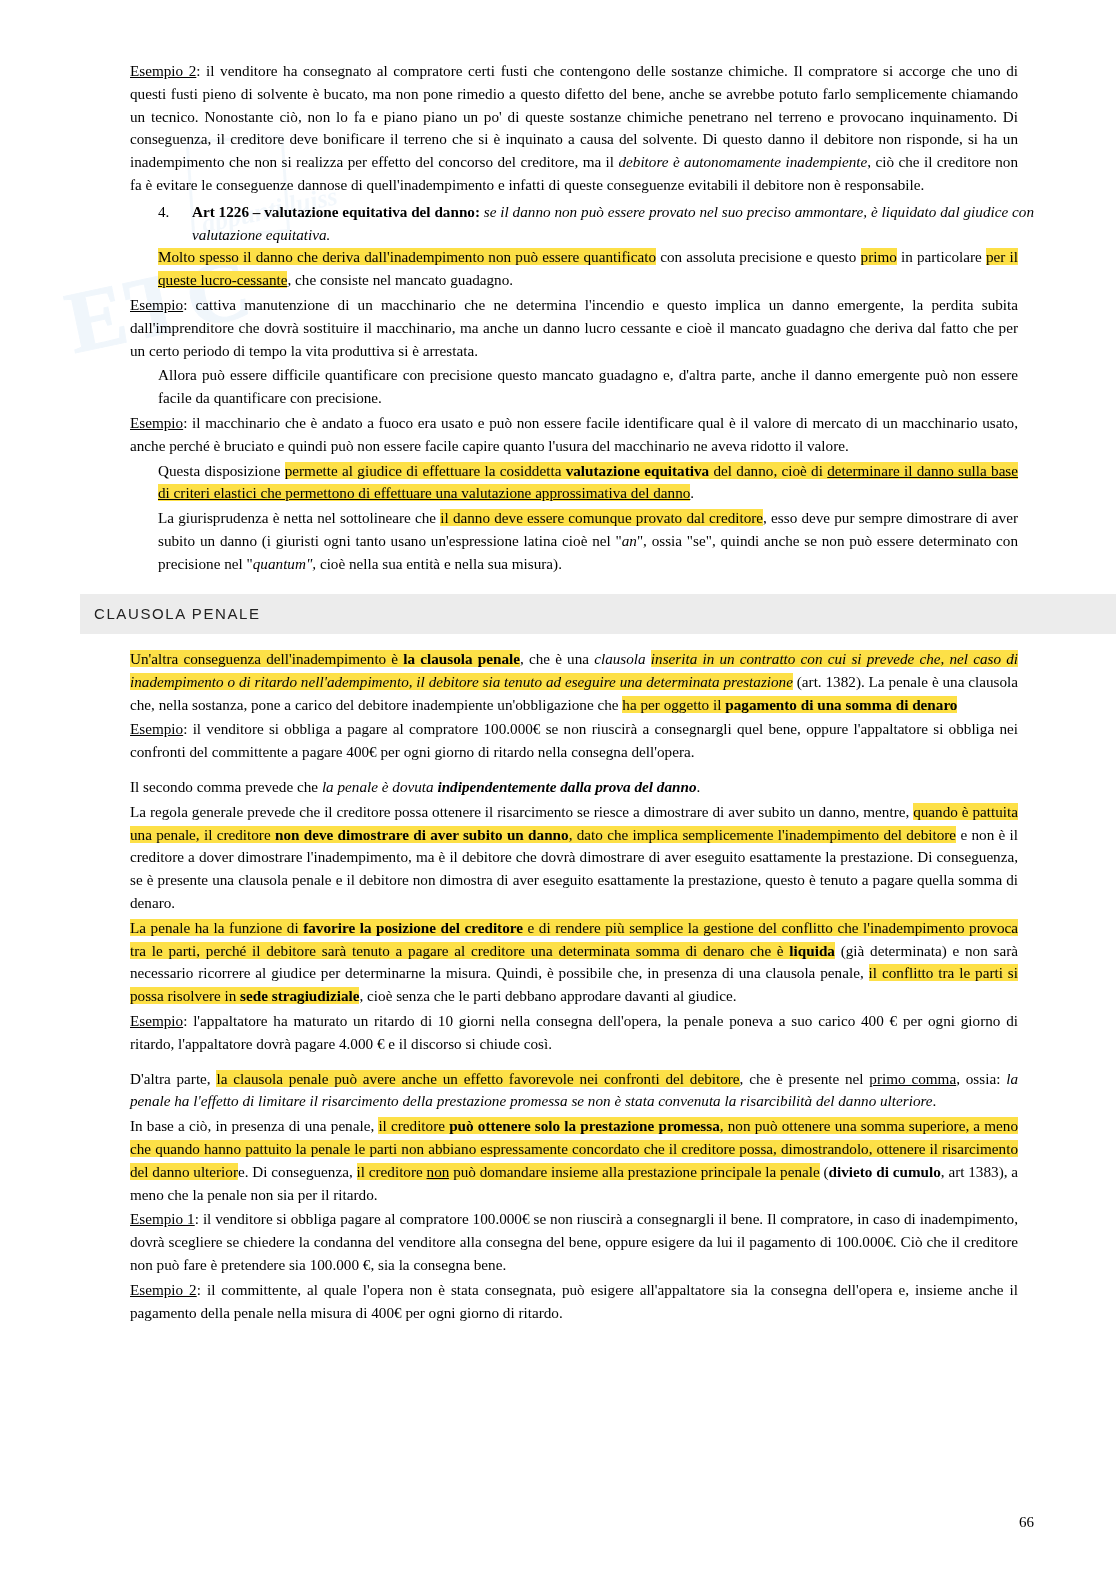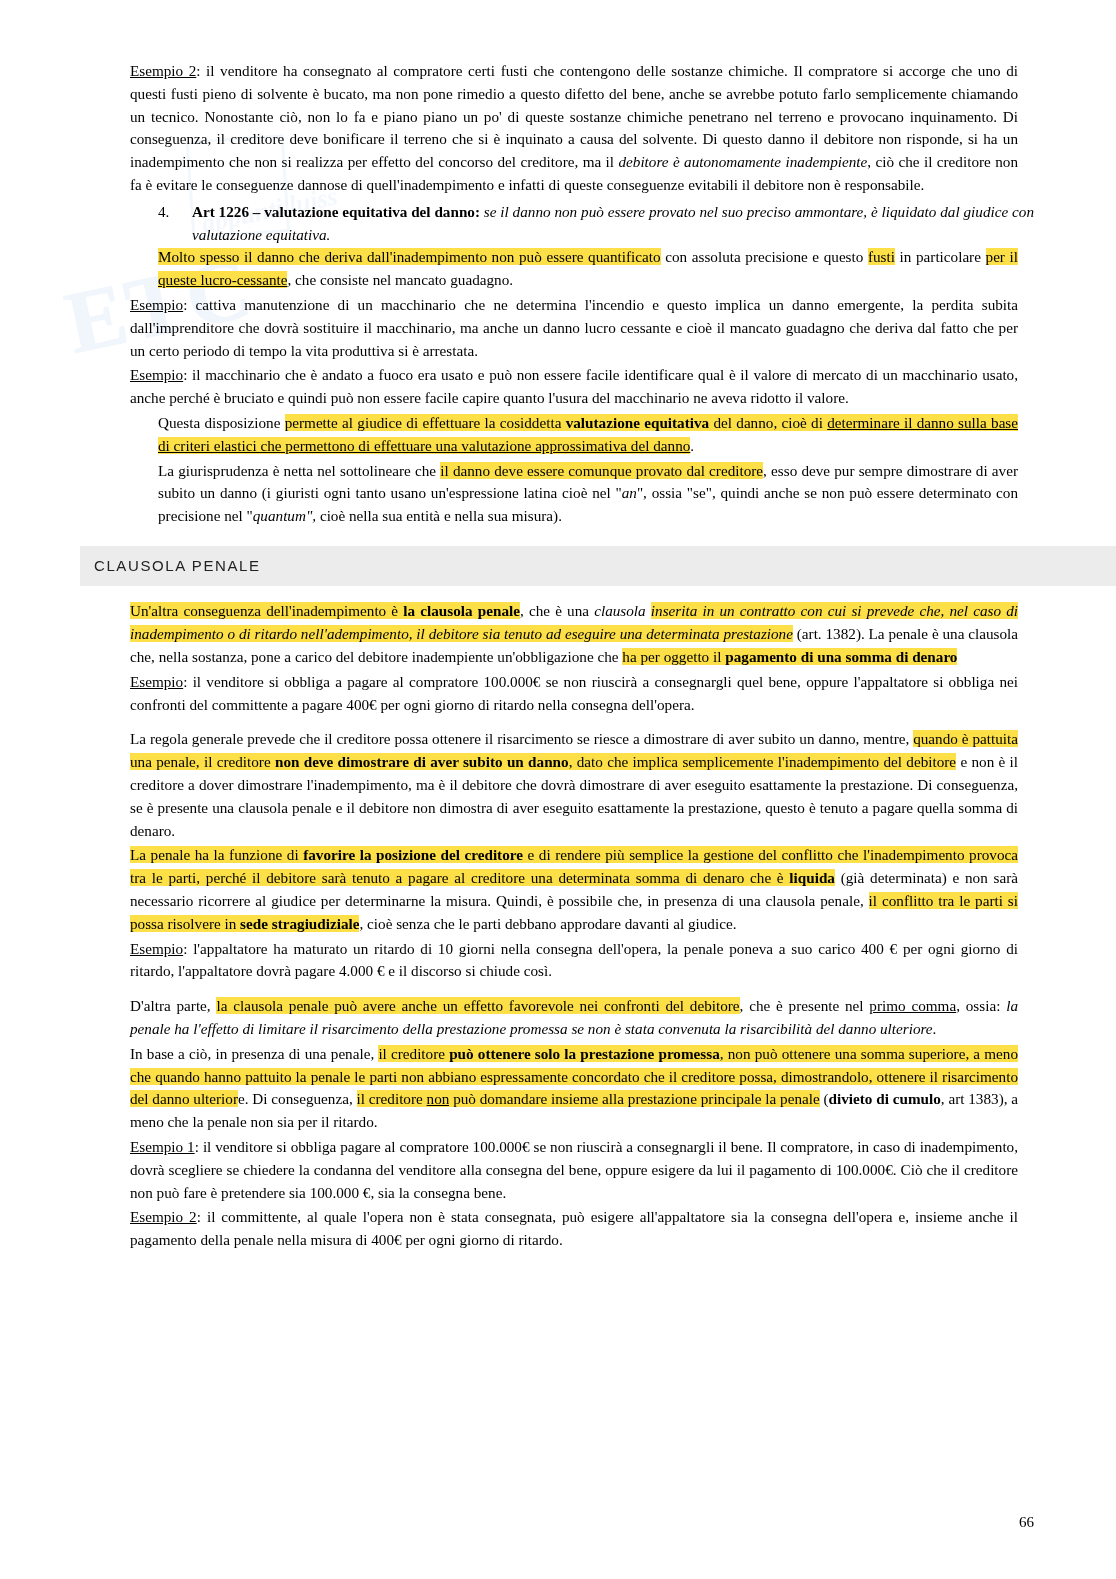--- a/index.html
+++ b/index.html
@@ -131,27 +131,28 @@
     </p>
 
     <div class="num-item">
       <div class="num">4.</div>
       <div class="body">
         <b>Art 1226 – valutazione equitativa del danno:</b><i> se il danno non può essere provato nel suo preciso ammontare, è liquidato dal giudice con valutazione equitativa.</i>
       </div>
     </div>
 
     <p class="indent-2">
-      <span class="hl">Molto spesso il danno che deriva dall'inadempimento non può essere quantificato</span><span> con assoluta precisione e questo </span><span class="hl">fusti</span><span> in particolare </span><span class="hl">per il </span><span class="hl u">queste lucro-cessante</span><span>, che consiste nel mancato guadagno.</span>
+      <span class="hl">Molto spesso il danno che deriva dall'inadempimento non può essere quantificato</span><span> con assoluta precisione e questo </span><span class="hl">primo</span><span> in particolare </span><span class="hl">per il </span><span class="hl u">queste lucro-cessante</span><span>, che consiste nel mancato guadagno.</span>
     </p>
 
     <p>
       <span class="ex-label">Esempio</span><span>: cattiva manutenzione di un macchinario che ne determina l'incendio e questo implica un danno emergente, la perdita subita dall'imprenditore che dovrà sostituire il macchinario, ma anche un danno lucro cessante e cioè il mancato guadagno che deriva dal fatto che per un certo periodo di tempo la vita produttiva si è arrestata.</span>
     </p>
 
+    <p class="indent-2">Allora può essere difficile quantificare con precisione questo mancato guadagno e, d'altra parte, anche il danno emergente può non essere facile da quantificare con precisione.</p>
 
     <p>
       <span class="ex-label">Esempio</span><span>: il macchinario che è andato a fuoco era usato e può non essere facile identificare qual è il valore di mercato di un macchinario usato, anche perché è bruciato e quindi può non essere facile capire quanto l'usura del macchinario ne aveva ridotto il valore.</span>
     </p>
 
     <p class="indent-2">
       <span>Questa disposizione </span><span class="hl">permette al giudice di effettuare la cosiddetta </span><span class="hl b">valutazione equitativa</span><span class="hl"> del danno, cioè di </span><span class="hl u">determinare il danno sulla base di criteri elastici che permettono di effettuare una valutazione approssimativa del danno</span><span>.</span>
     </p>
 
     <p class="indent-2">
@@ -163,20 +164,23 @@
     <p>
       <span class="hl">Un'altra conseguenza dell'inadempimento è </span><span class="hl b">la clausola penale</span><span>, che è una </span><i>clausola </i><i class="hl">inserita in un contratto con cui si prevede che, nel caso di inadempimento o di ritardo nell'adempimento, il debitore sia tenuto ad eseguire una determinata prestazione</i><span> (art. 1382). La penale è una clausola che, nella sostanza, pone a carico del debitore inadempiente un'obbligazione che </span><span class="hl">ha per oggetto il </span><span class="hl b">pagamento di una somma di denaro</span><span></span>
     </p>
 
     <p>
       <span class="ex-label">Esempio</span><span>: il venditore si obbliga a pagare al compratore 100.000€ se non riuscirà a consegnargli quel bene, oppure l'appaltatore si obbliga nei confronti del committente a pagare 400€ per ogni giorno di ritardo nella consegna dell'opera.</span>
     </p>
 
     <div class="spacer-sm"></div>
 
+    <p>
+      <span>Il secondo comma prevede che </span><i>la penale è dovuta </i><i class="b">indipendentemente dalla prova del danno</i><span>.</span>
+    </p>
 
     <p>
       <span>La regola generale prevede che il creditore possa ottenere il risarcimento se riesce a dimostrare di aver subito un danno, mentre, </span><span class="hl">quando è pattuita una penale</span><span class="hl">, il creditore </span><span class="hl b">non deve dimostrare di aver subito un danno</span><span class="hl">, dato che implica semplicemente </span><span class="hl">l'inadempimento del debitore</span><span> e non è il creditore a dover dimostrare l'inadempimento, ma è il debitore che dovrà dimostrare di aver eseguito esattamente la prestazione. Di conseguenza, se è presente una clausola penale e il debitore non dimostra di aver eseguito esattamente la prestazione, questo è tenuto a pagare quella somma di denaro.</span>
     </p>
 
     <p>
       <span class="hl">La penale ha la funzione di </span><span class="hl b">favorire la posizione del creditore</span><span class="hl"> e di rendere più semplice la gestione del conflitto che l'inadempimento provoca tra le parti, perché il debitore sarà tenuto a pagare al creditore una determinata somma di denaro che è </span><span class="hl b">liquida</span><span> (già determinata) e non sarà necessario ricorrere al giudice per determinarne la misura. Quindi, è possibile che, in presenza di una clausola penale, </span><span class="hl">il conflitto tra le parti si possa risolvere in </span><span class="hl b">sede stragiudiziale</span><span>, cioè senza che le parti debbano approdare davanti al giudice.</span>
     </p>
 
     <p>

